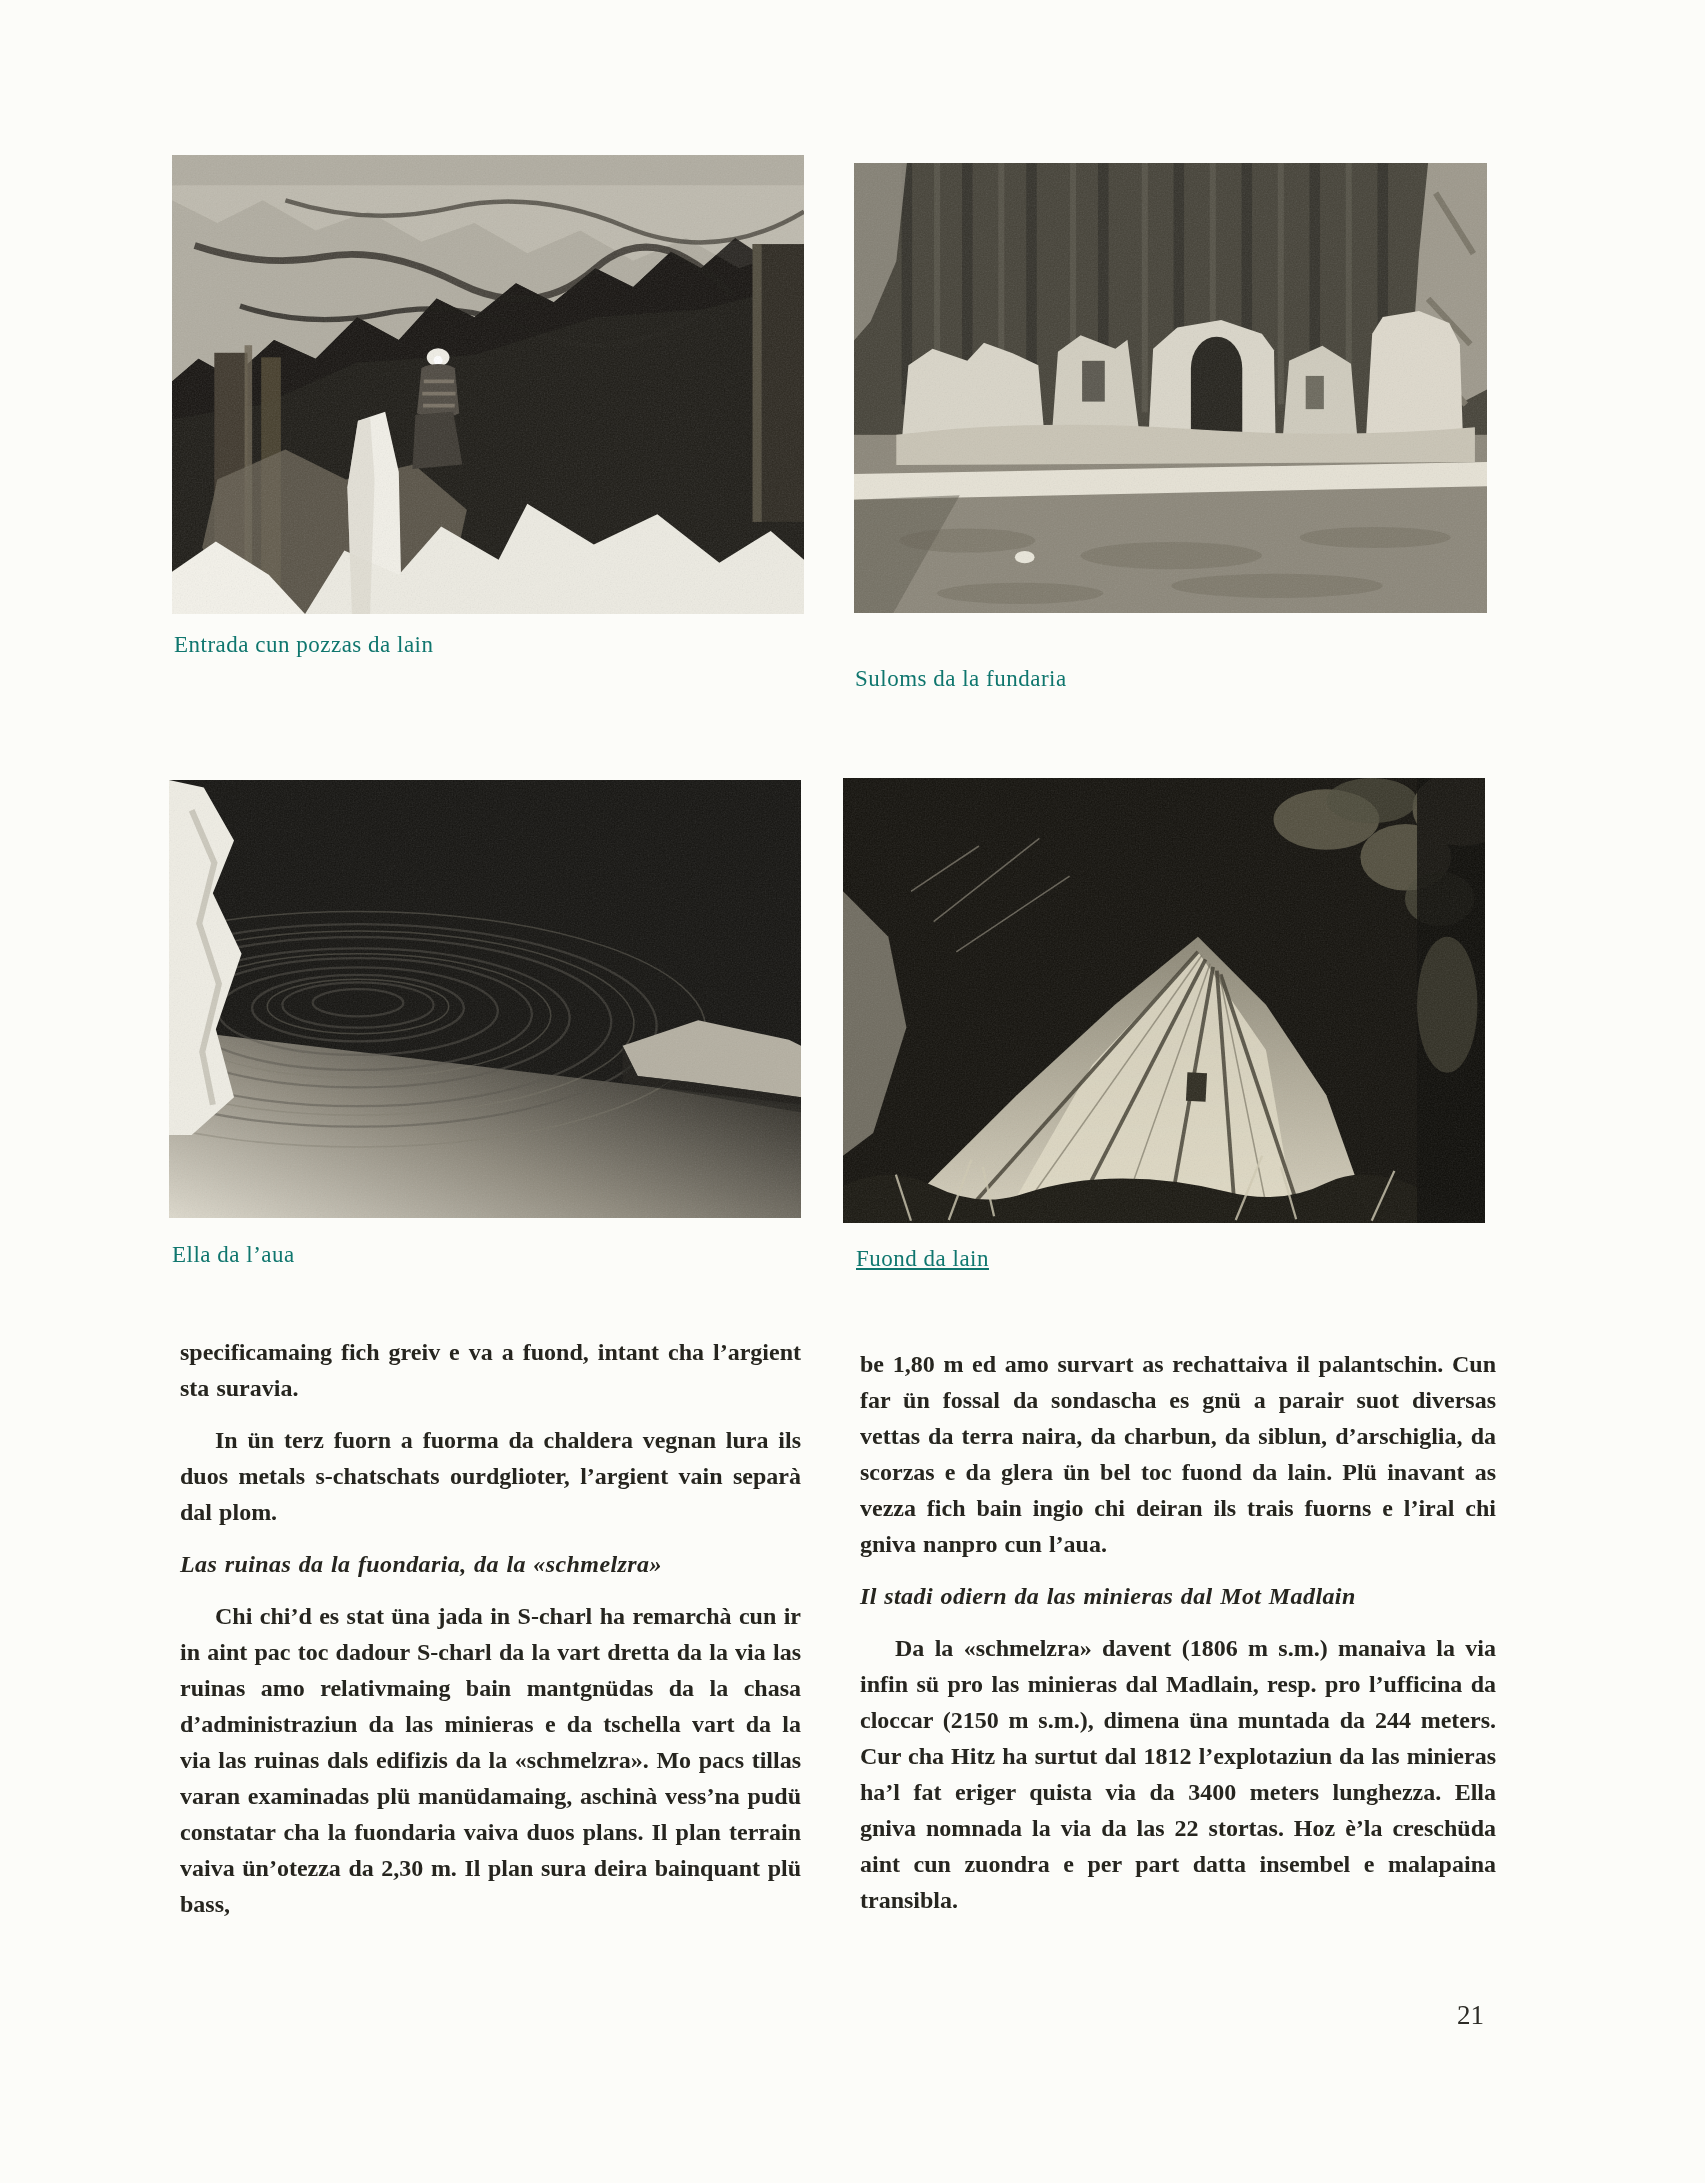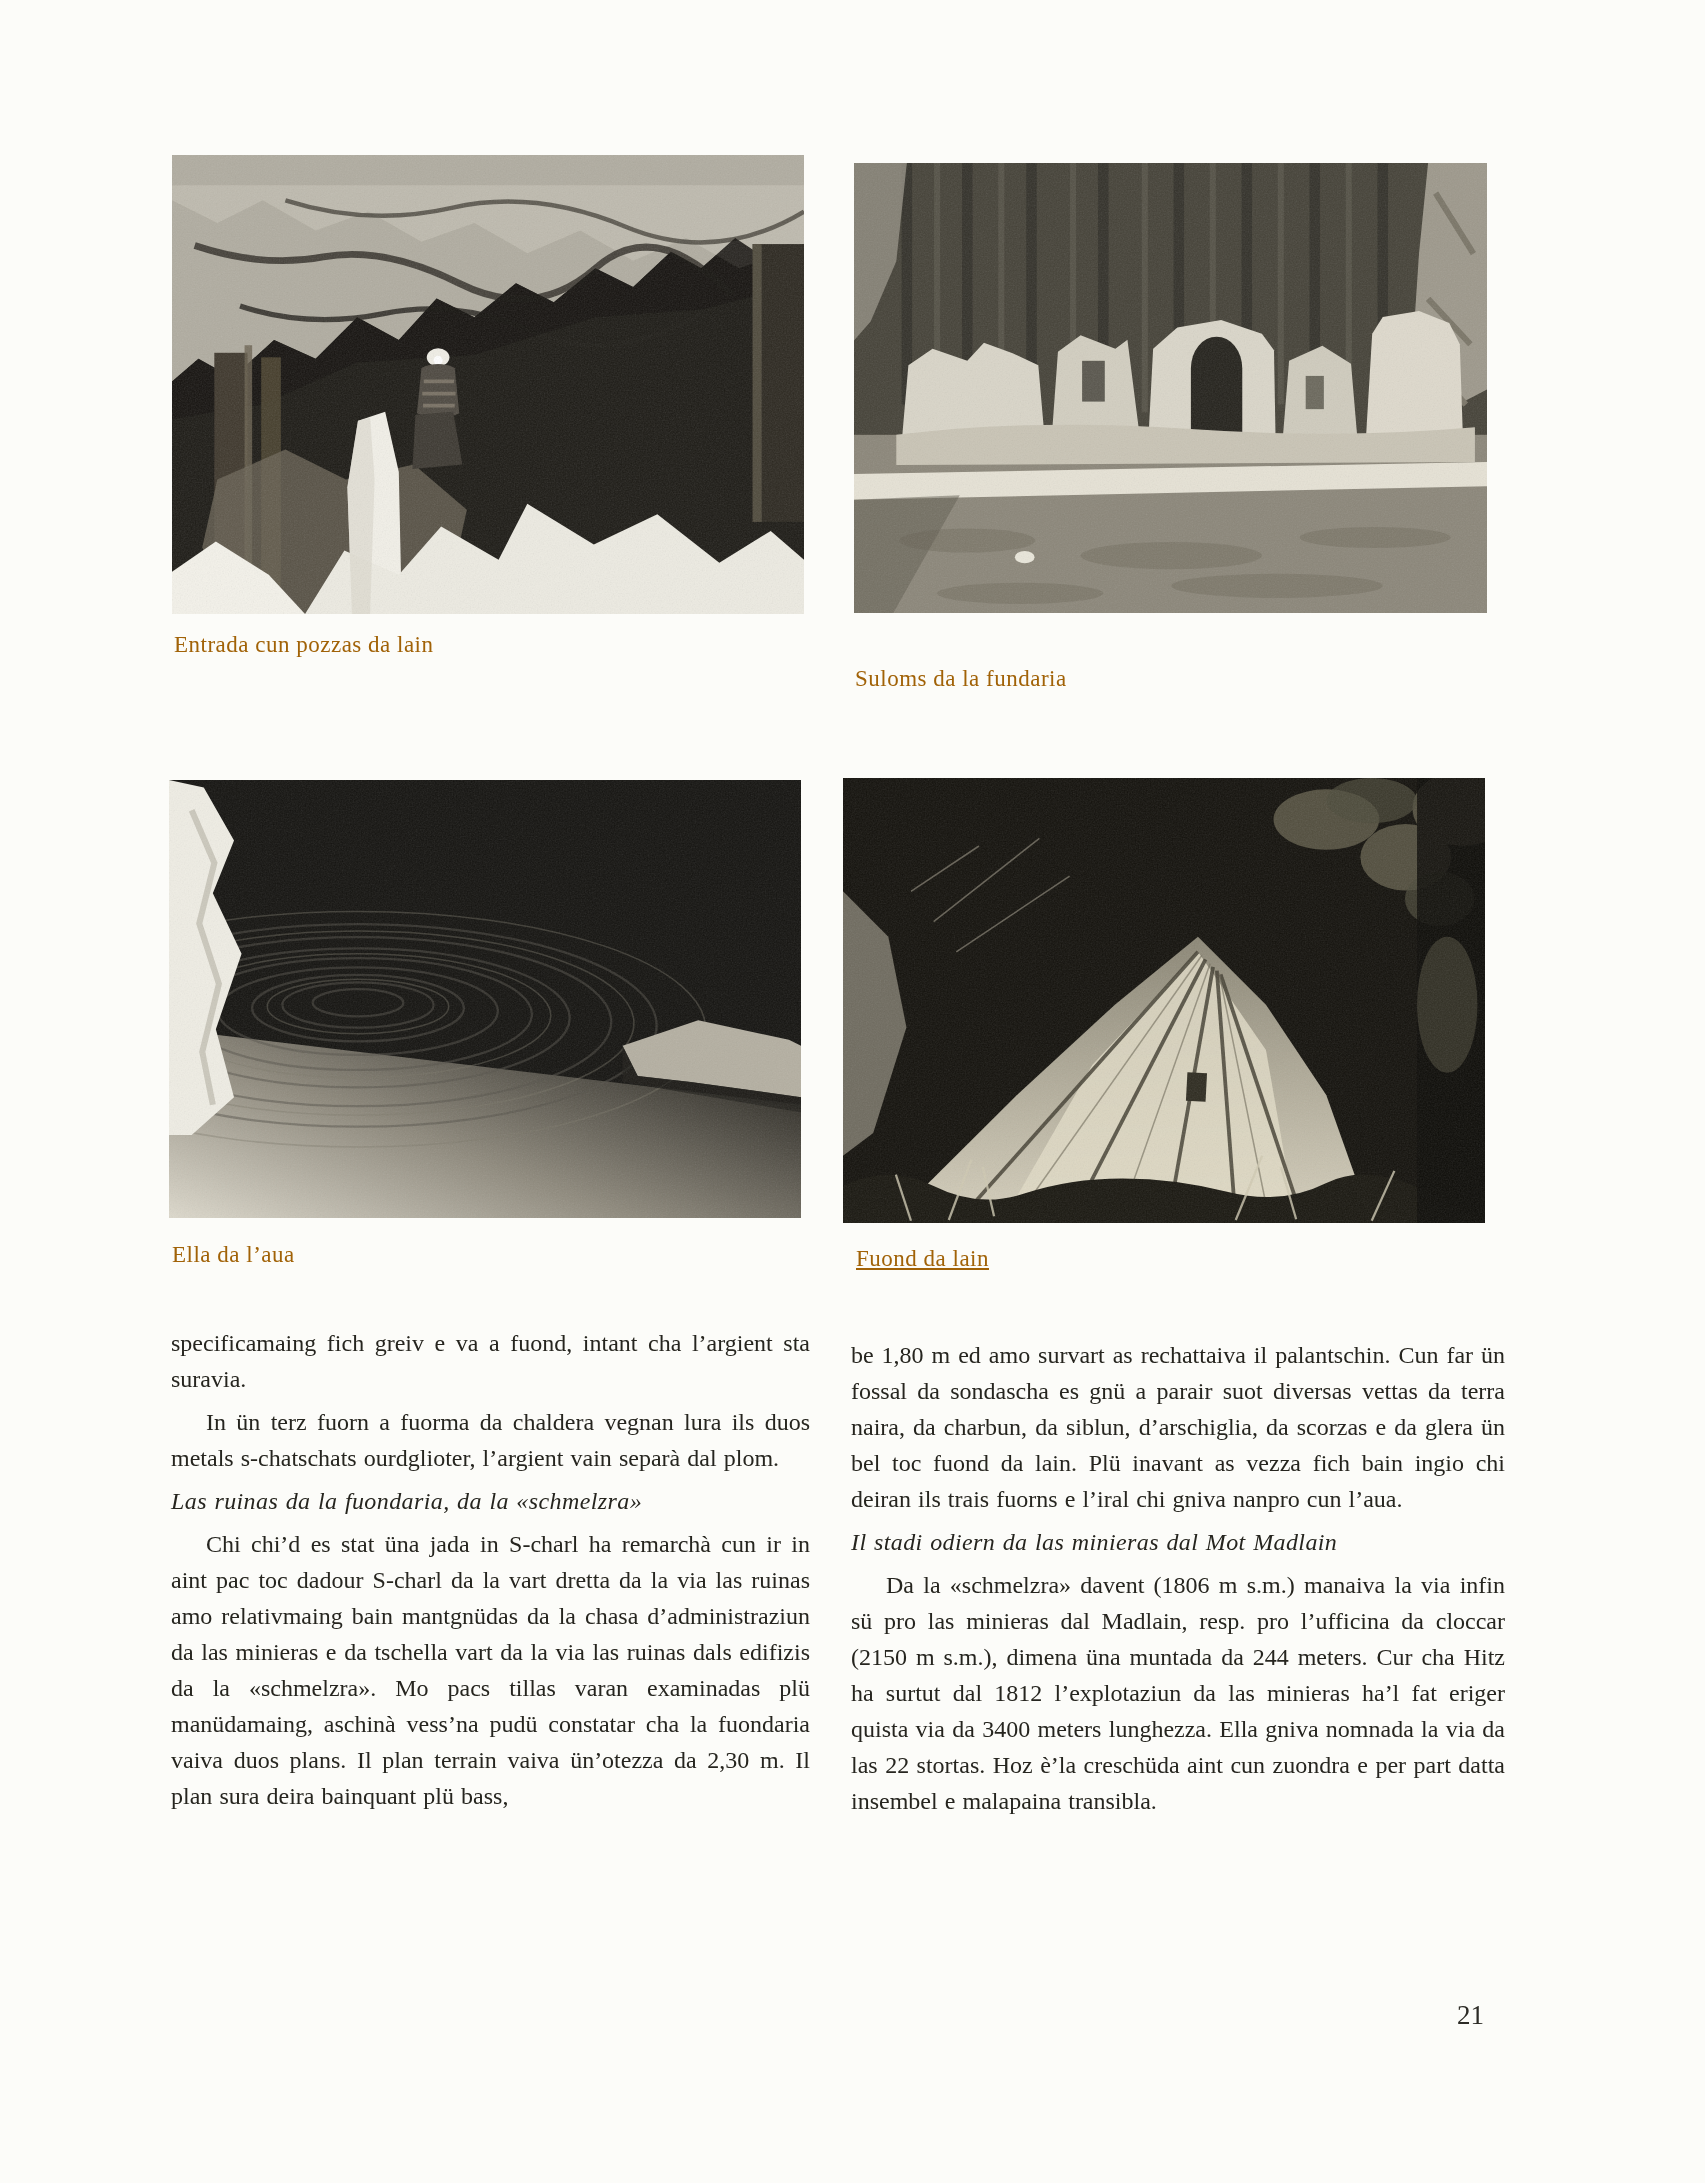--- a/index.html
+++ b/index.html
@@ -13,30 +13,30 @@
   }
   figure.photo{
     position:absolute;margin:0;padding:0;overflow:hidden;
     background:#1a1813;
   }
   figure.photo svg{display:block;width:100%;height:100%;}
   .caption{
     position:absolute;
     font-size:23px;line-height:29px;
     letter-spacing:0.5px;
-    color:#a16207;
+    color:#0f766e;
     white-space:nowrap;
   }
   .column{
     position:absolute;
     font-size:24px;line-height:36px;
     text-align:justify;
     word-spacing:1.1px;
   }
-  .column p{margin:7px;}
+  .column p{margin:16px;font-weight:bold;}
   .para-indent{text-indent:35px;}
   .col-heading{
     font-style:italic;
     font-weight:400;
     text-align:left;
     font-size:24px;
     letter-spacing:0.4px;
     margin:39px 0 38px 0;
     text-indent:0;
   }

